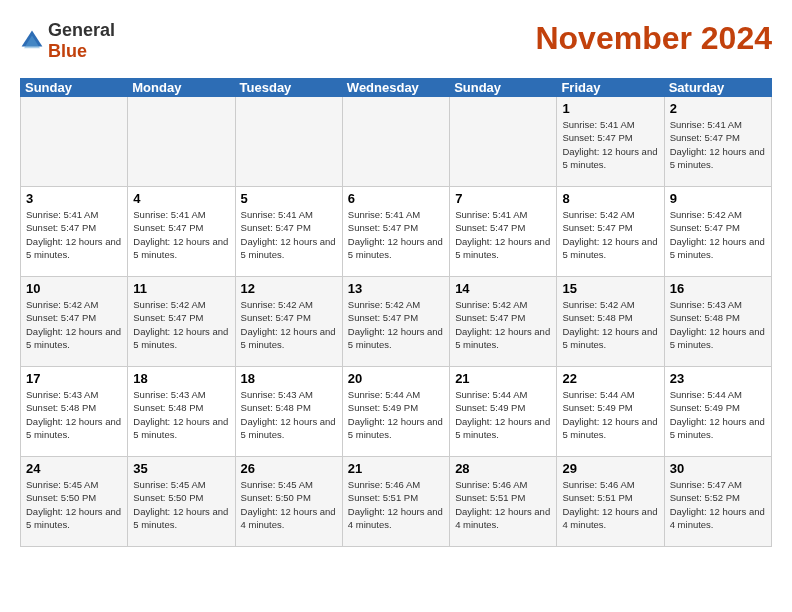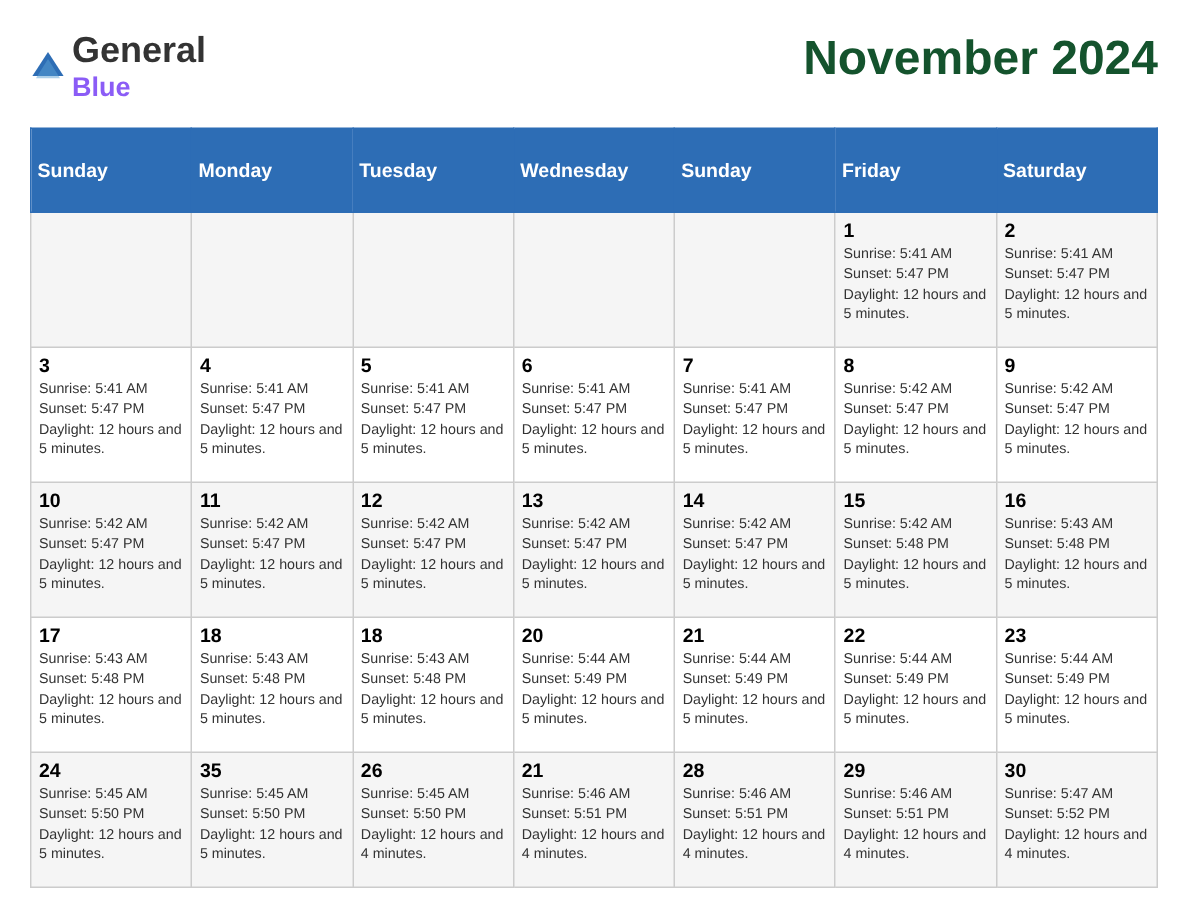--- a/index.html
+++ b/index.html
@@ -15,57 +15,57 @@
       justify-content: space-between;
       align-items: flex-start;
       margin-bottom: 16px;
     }
     .logo {
       display: flex;
       align-items: center;
       gap: 4px;
     }
     .logo-text-general {
-      font-size: 24px;
+      font-size: 18px;
       font-weight: bold;
       color: #333;
       text-align: center;
     }
     .logo-text-blue {
       font-size: 18px;
       font-weight: bold;
-      color: #8b5cf6;
+      color: #c2410c;
     }
     .logo-icon {
       width: 24px;
       height: 24px;
     }
     .title-area {
       text-align: right;
     }
     .month-title {
       font-size: 32px;
       font-weight: bold;
-      color: #14532d;
+      color: #c2410c;
     }
     .location {
       font-size: 16px;
       color: #555;
     }
     table {
       width: 100%;
       border-collapse: collapse;
       table-layout: fixed;
     }
     thead tr {
       background-color: #2d6db5;
       color: #fff;
     }
     thead th {
-      padding: 20px 4px;
+      padding: 1px 4px;
       font-size: 13px;
       font-weight: bold;
       text-align: left;
       border: 1px solid #2d6db5;
     }
     tbody tr {
       vertical-align: top;
     }
     tbody td {
       border: 1px solid #ccc;

